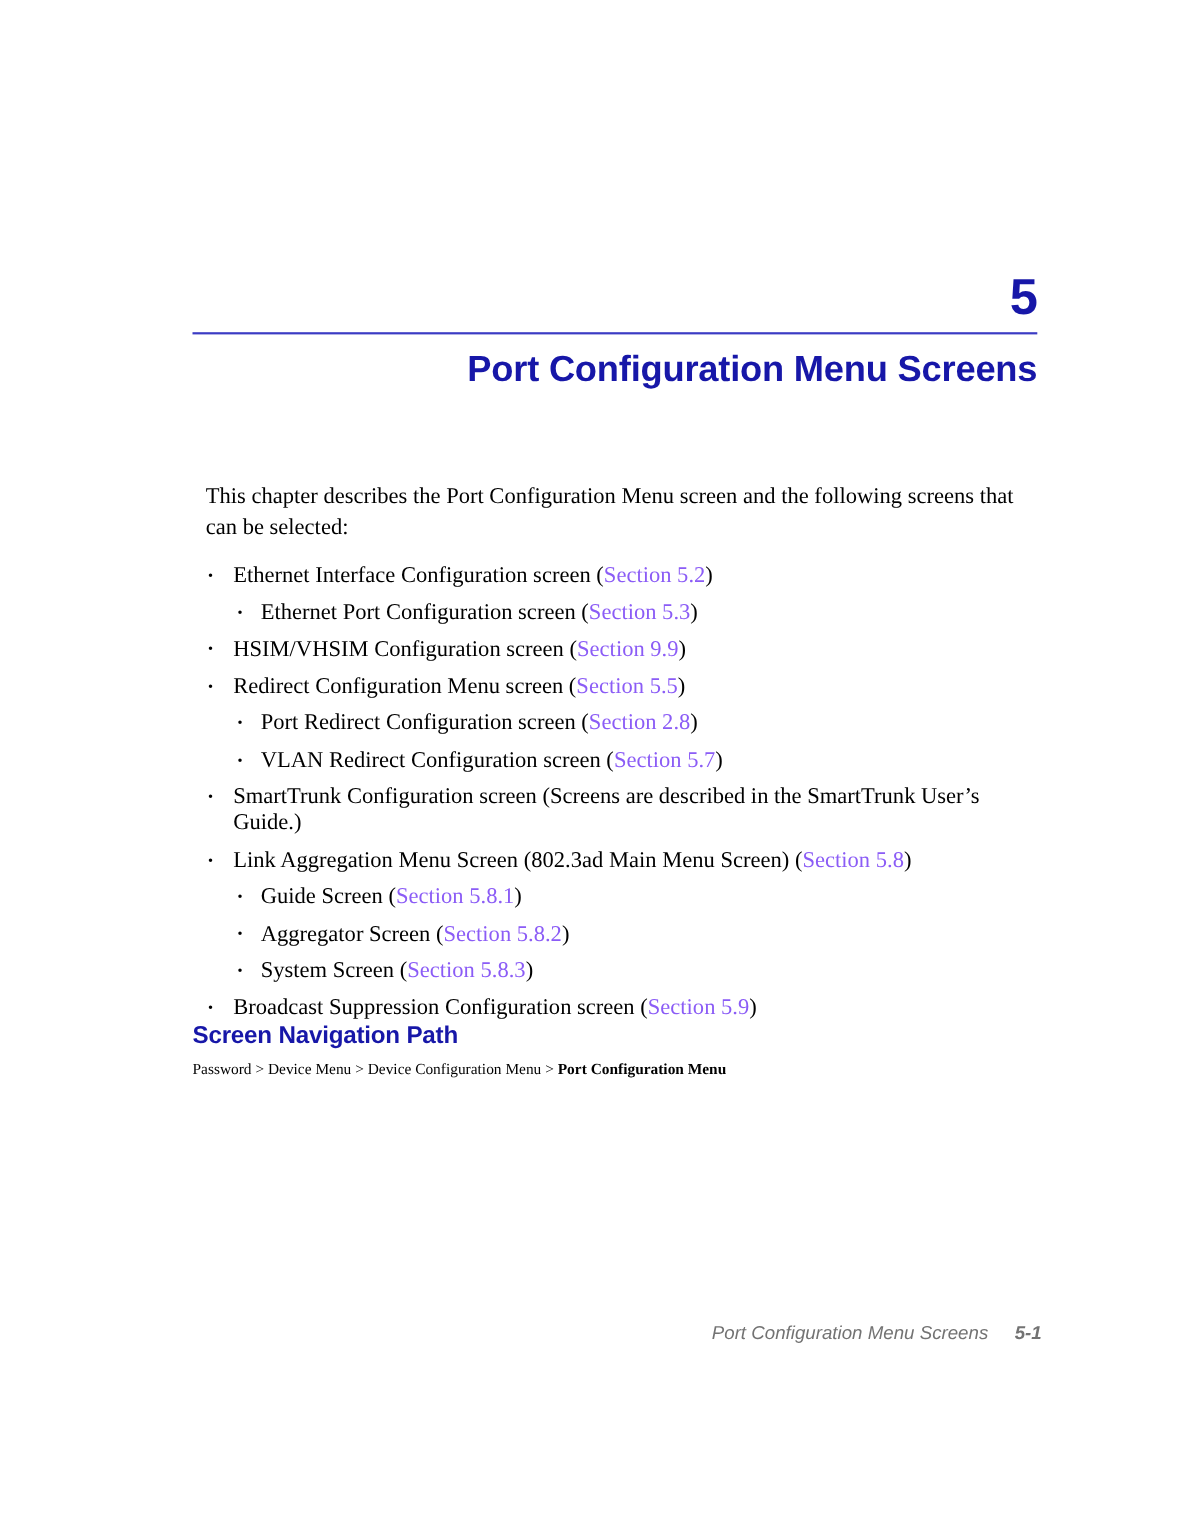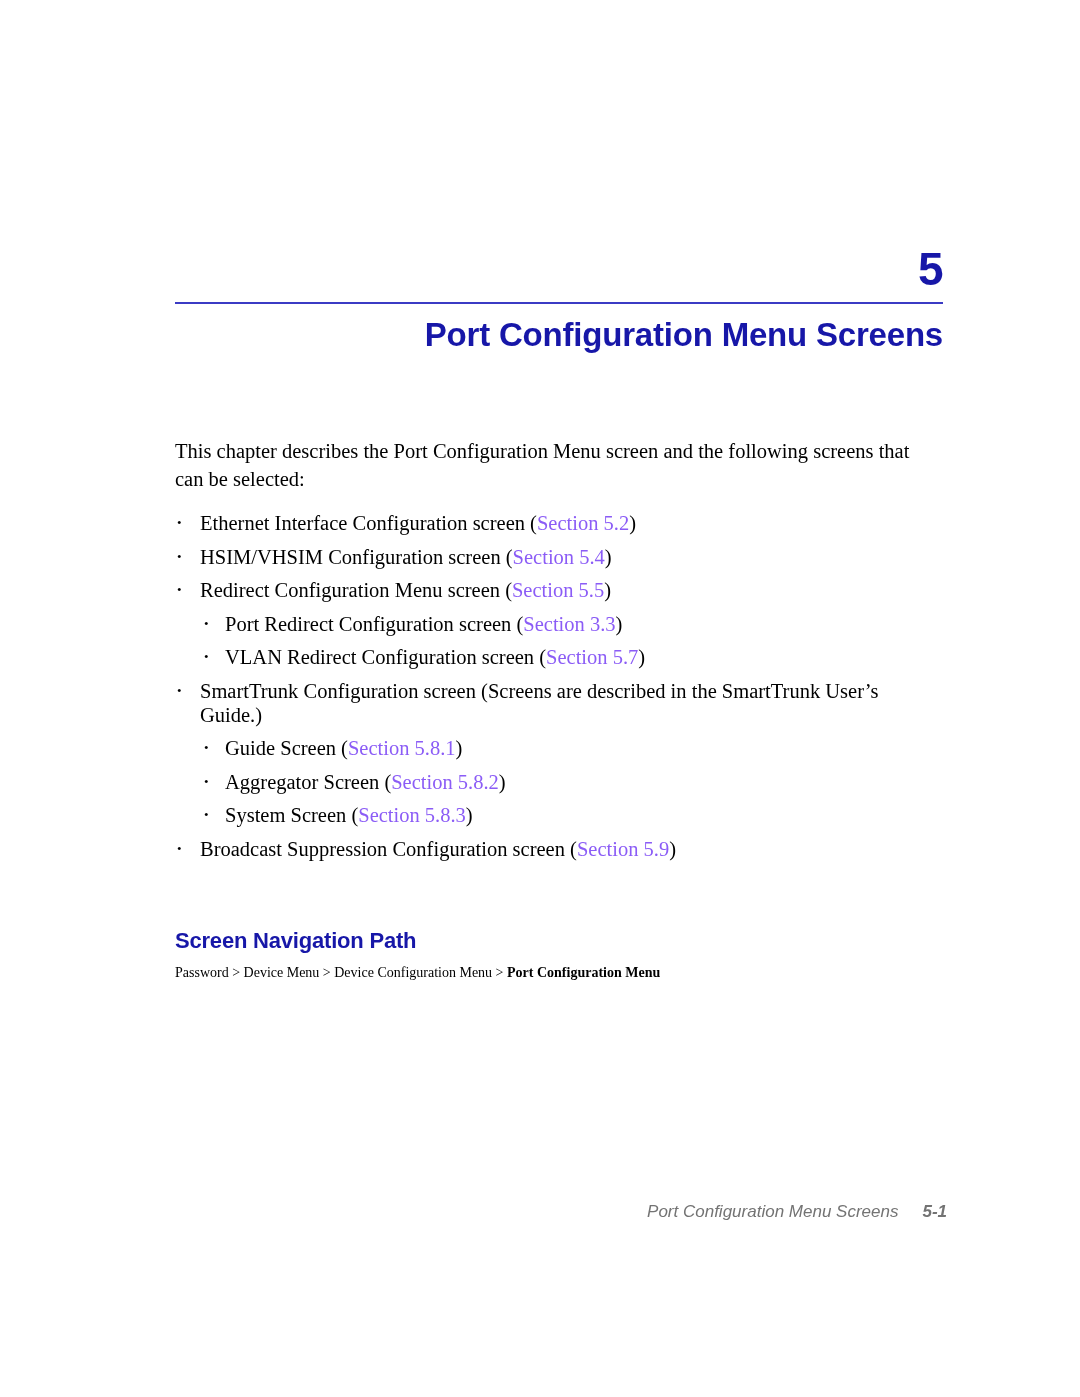--- a/index.html
+++ b/index.html
@@ -49,21 +49,21 @@
     line-height: 40px;
     color: #1717a8;
     text-align: right;
     margin-top: 11px;
     letter-spacing: -0.2px;
   }
 
   
   .content {
     position: absolute;
-    left: 175px;
+    left: 187px;
     top: 437px;
     width: 768px;
   }
 
   .intro {
     font-size: 20.5px;
     line-height: 28px;
     text-align: left;
     margin: 0 0 18px 0;
     width: 760px;
@@ -153,25 +153,27 @@
     <div class="chapter-number">5</div>
     <div class="chapter-rule"></div>
     <div class="chapter-title">Port Configuration Menu Screens</div>
   </div>
 
   <div class="content">
     <p class="intro">This chapter describes the Port Configuration Menu screen and the following screens that can be selected:</p>
 
     <ul class="bullets" id="bullet-list">
         <li class="lvl1"><span>Ethernet Interface Configuration screen (</span><span class="link">Section 5.2</span><span>)</span></li>
-        <li class="lvl1"><span>HSIM/VHSIM Configuration screen (</span><span class="link">Section 5.4</span><span>)</span></li>
+        <li class="lvl2"><span>Ethernet Port Configuration screen (</span><span class="link">Section 5.3</span><span>)</span></li>
+        <li class="lvl1"><span>HSIM/VHSIM Configuration screen (</span><span class="link">Section 9.9</span><span>)</span></li>
         <li class="lvl1"><span>Redirect Configuration Menu screen (</span><span class="link">Section 5.5</span><span>)</span></li>
-        <li class="lvl2"><span>Port Redirect Configuration screen (</span><span class="link">Section 3.3</span><span>)</span></li>
+        <li class="lvl2"><span>Port Redirect Configuration screen (</span><span class="link">Section 2.8</span><span>)</span></li>
         <li class="lvl2"><span>VLAN Redirect Configuration screen (</span><span class="link">Section 5.7</span><span>)</span></li>
         <li class="lvl1"><span>SmartTrunk Configuration screen (Screens are described in the SmartTrunk User’s Guide.)</span></li>
+        <li class="lvl1"><span>Link Aggregation Menu Screen (802.3ad Main Menu Screen) (</span><span class="link">Section 5.8</span><span>)</span></li>
         <li class="lvl2"><span>Guide Screen (</span><span class="link">Section 5.8.1</span><span>)</span></li>
         <li class="lvl2"><span>Aggregator Screen (</span><span class="link">Section 5.8.2</span><span>)</span></li>
         <li class="lvl2"><span>System Screen (</span><span class="link">Section 5.8.3</span><span>)</span></li>
         <li class="lvl1"><span>Broadcast Suppression Configuration screen (</span><span class="link">Section 5.9</span><span>)</span></li>
       </ul>
   </div>
 
   <div class="nav-section">
     <h2 class="nav-heading">Screen Navigation Path</h2>
     <p class="nav-path">

